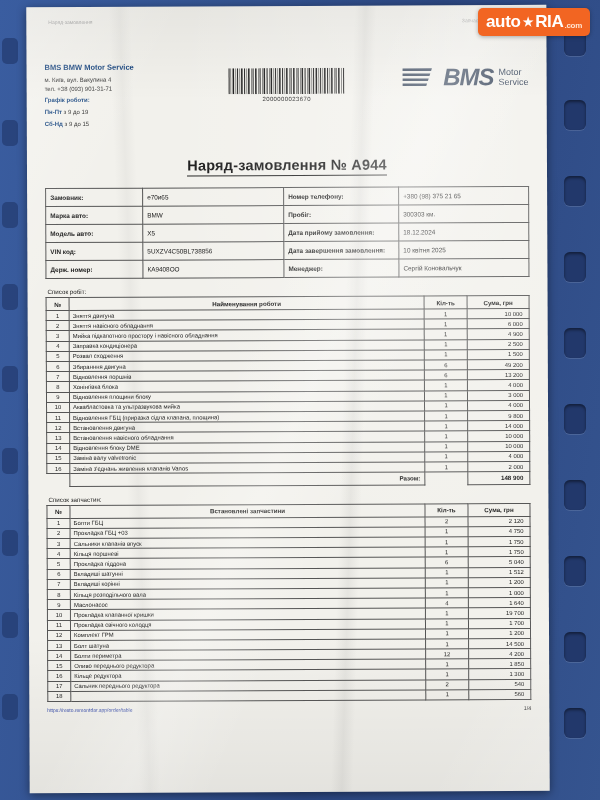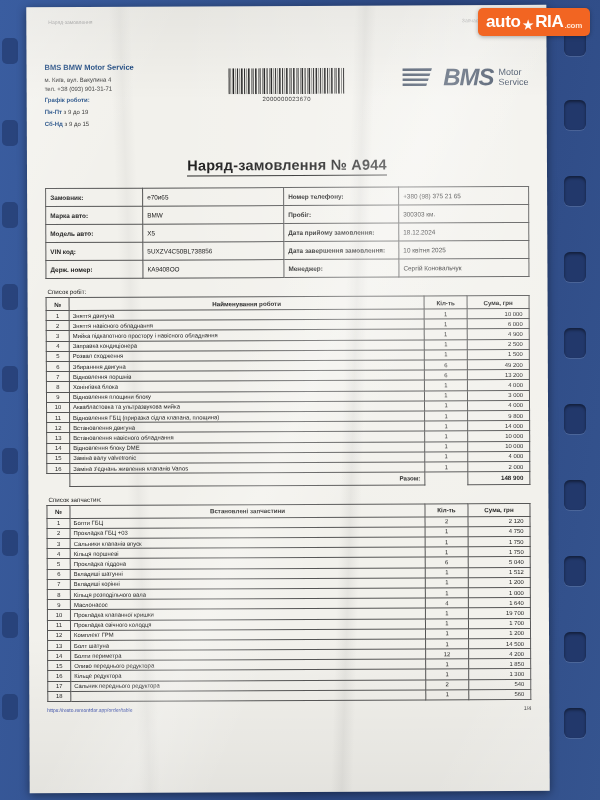--- a/index.html
+++ b/index.html
@@ -101,21 +101,21 @@
   .total .t2{text-align:right;padding-right:4px;}
   .total .t3{text-align:right;padding-right:6px;}
 
   
   .ftr{display:flex;justify-content:space-between;align-items:flex-end;margin-top:5px;font-size:5px;color:#3a3a7a;}
   .ftr .url{color:#3b4fa8;}
   .ftr .pg{color:#333;font-size:5.4px;}
 
   
   .ria{
-    position:absolute;right:10px;top:8px;display:flex;align-items:flex-end;
+    position:absolute;right:10px;top:8px;display:flex;align-items:center;
     background:#f26522;border-radius:5px;padding:4px 8px;
     font-size:17px;font-weight:bold;color:#fff;letter-spacing:-.3px;
     box-shadow:0 1px 4px rgba(0,0,0,.3);z-index:40;
   }
   .ria .w{color:#fff;}
   .ria .star{display:inline-block;margin:0 2px;color:#fff;font-size:12px;}
   .ria .rd{color:#fff;}
   .ria .dot{font-size:8px;color:#ffe2cf;margin-left:1px;align-self:flex-end;margin-bottom:2px;}
 
   .creases{position:absolute;inset:0;pointer-events:none;

